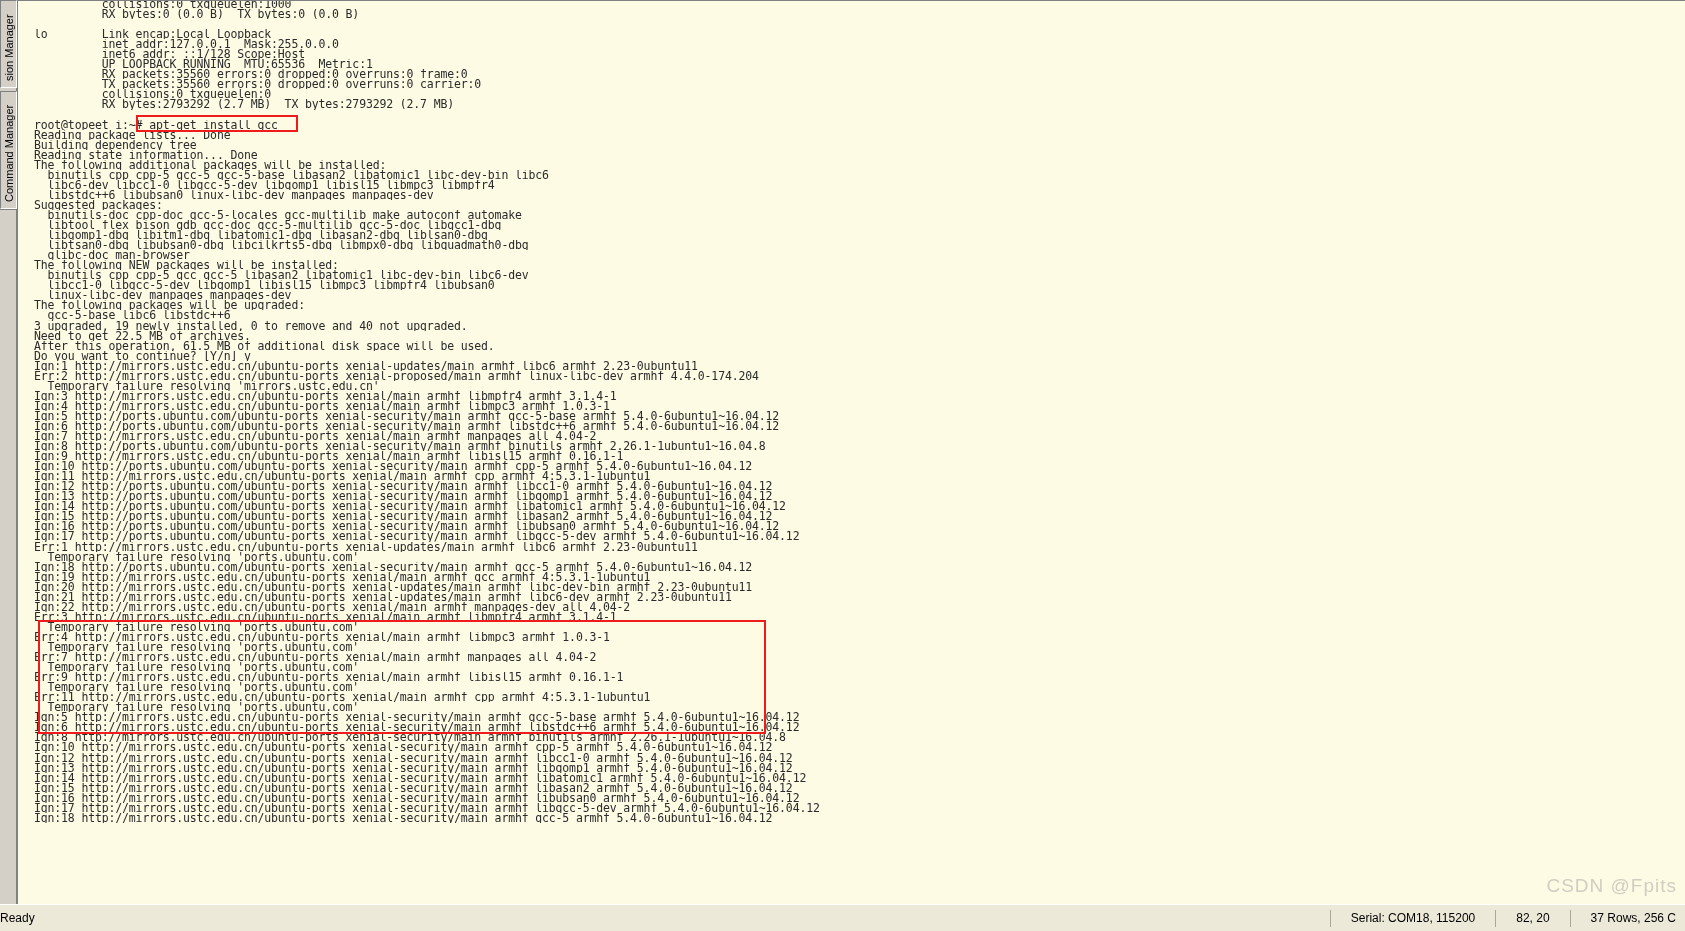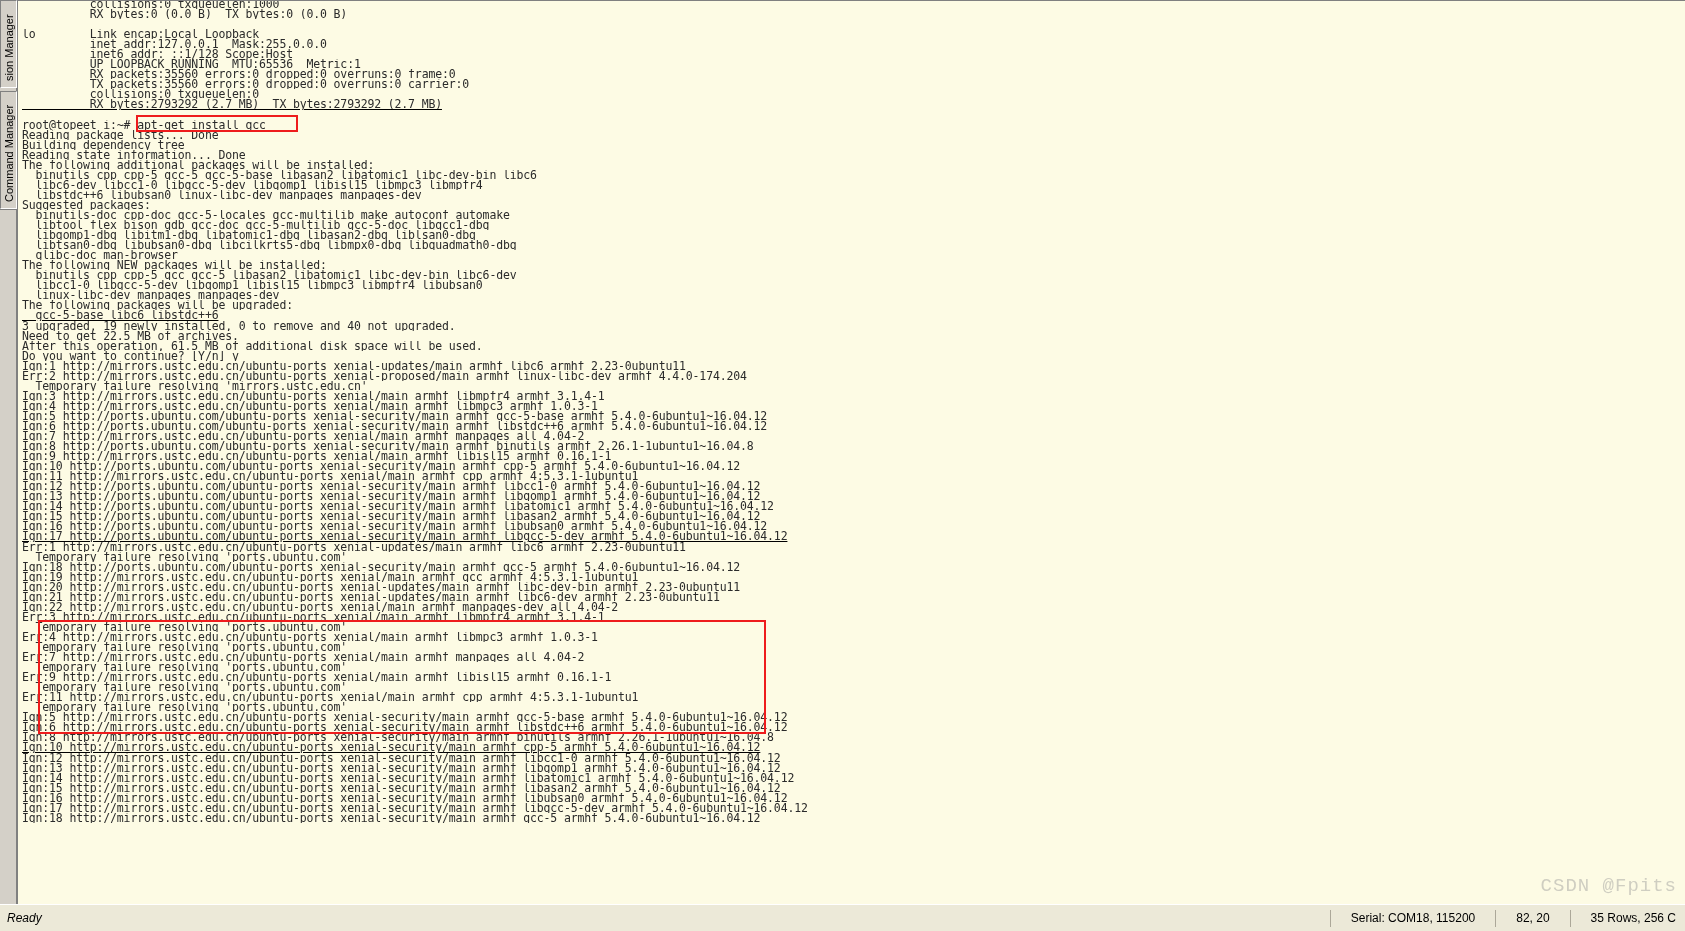--- a/index.html
+++ b/index.html
@@ -82,23 +82,22 @@
     border-left: 1px solid #808080;
     box-sizing: border-box;
     position: relative;
   }
   .term {
     flex: 1 1 auto;
     min-width: 0;
     background: #fdfbe4;
     overflow: hidden;
     position: relative;
-    padding-left: 4px;
-    box-sizing: border-box;
-    text-decoration: underline;
+    padding-left: 16px;
+    box-sizing: border-box;
   }
   .term-lines {
     font-family: "DejaVu Sans Mono", "Liberation Mono", monospace;
     font-size: 11.5px;
     line-height: 10.05px;
     color: #2a2a2a;
     white-space: pre;
     letter-spacing: -0.15px;
     position: relative;
     top: -2px;
@@ -122,44 +121,43 @@
     box-sizing: border-box;
     pointer-events: none;
     z-index: 5;
   }
 
   
   .watermark {
     position: absolute;
     right: 8px;
     bottom: 34px;
-    font-family: Liberation Mono, monospace;
+    font-family: Liberation Sans, sans-serif;
     font-size: 19px;
     color: rgba(150,150,150,0.45);
     letter-spacing: 1px;
     z-index: 7;
     pointer-events: none;
   }
 
   
   .statusbar {
     flex: 0 0 26px;
     height: 26px;
     background: #ece9d8;
     border-top: 1px solid #ffffff;
     display: flex;
     align-items: center;
     font-size: 12px;
     color: #000;
     position: relative;
   }
   .status-ready {
-    padding-left: 7px;
+    padding-left: 0;
     flex: 0 0 auto;
-    font-style: italic;
   }
   .status-spacer { flex: 1 1 auto; }
   .status-cell {
     padding: 0 20px;
     border-left: 1px solid #aca899;
     height: 17px;
     display: flex;
     align-items: center;
     white-space: nowrap;
   }
@@ -190,16 +188,16 @@
     </div>
 
     <div class="watermark">CSDN @Fpits</div>
   </div>
 
   <div class="statusbar">
     <div class="status-ready">Ready</div>
     <div class="status-spacer"></div>
     <div class="status-cell">Serial: COM18, 115200</div>
     <div class="status-cell">82, 20</div>
-    <div class="status-cell last">35 Rows, 256 C</div>
+    <div class="status-cell last">37 Rows, 256 C</div>
   </div>
 
 </div>
 
 </body></html>

